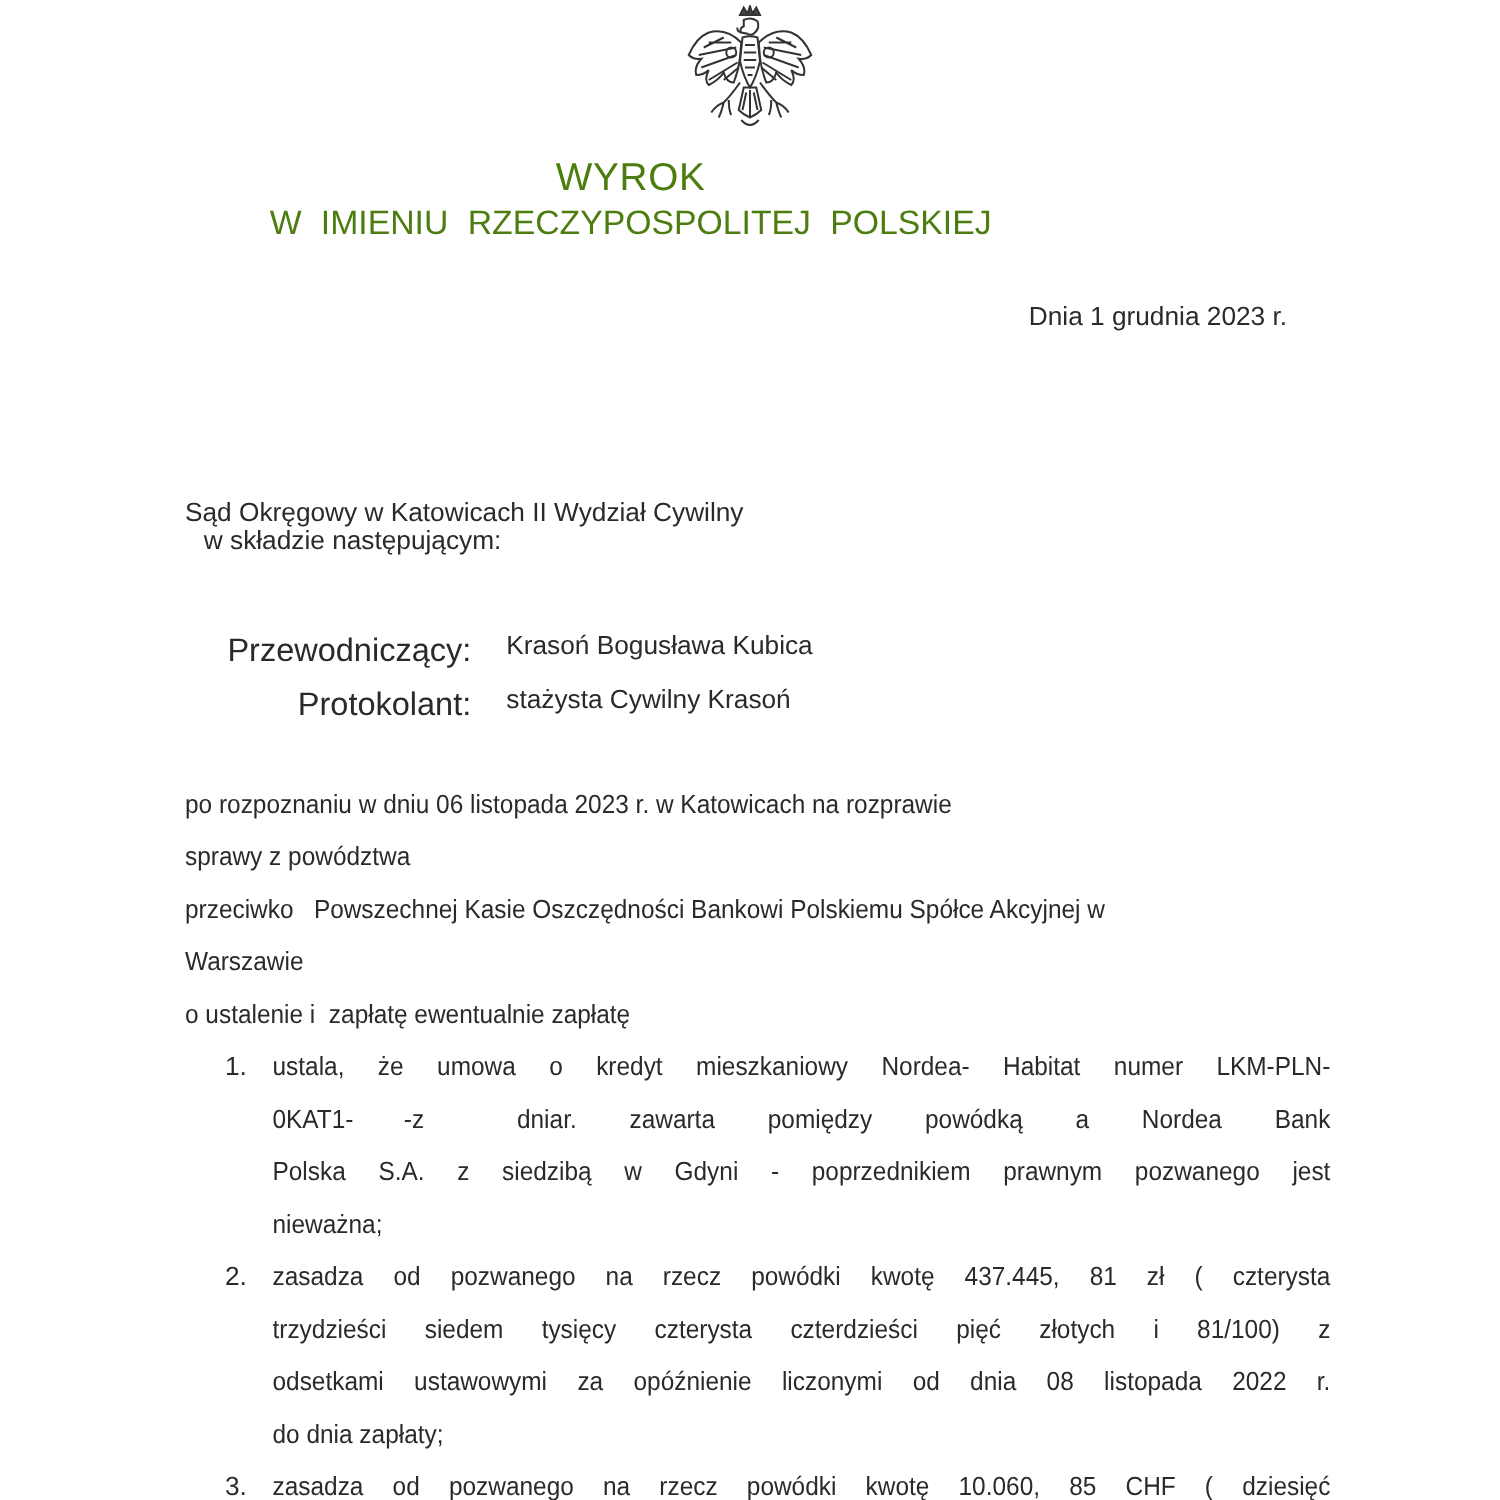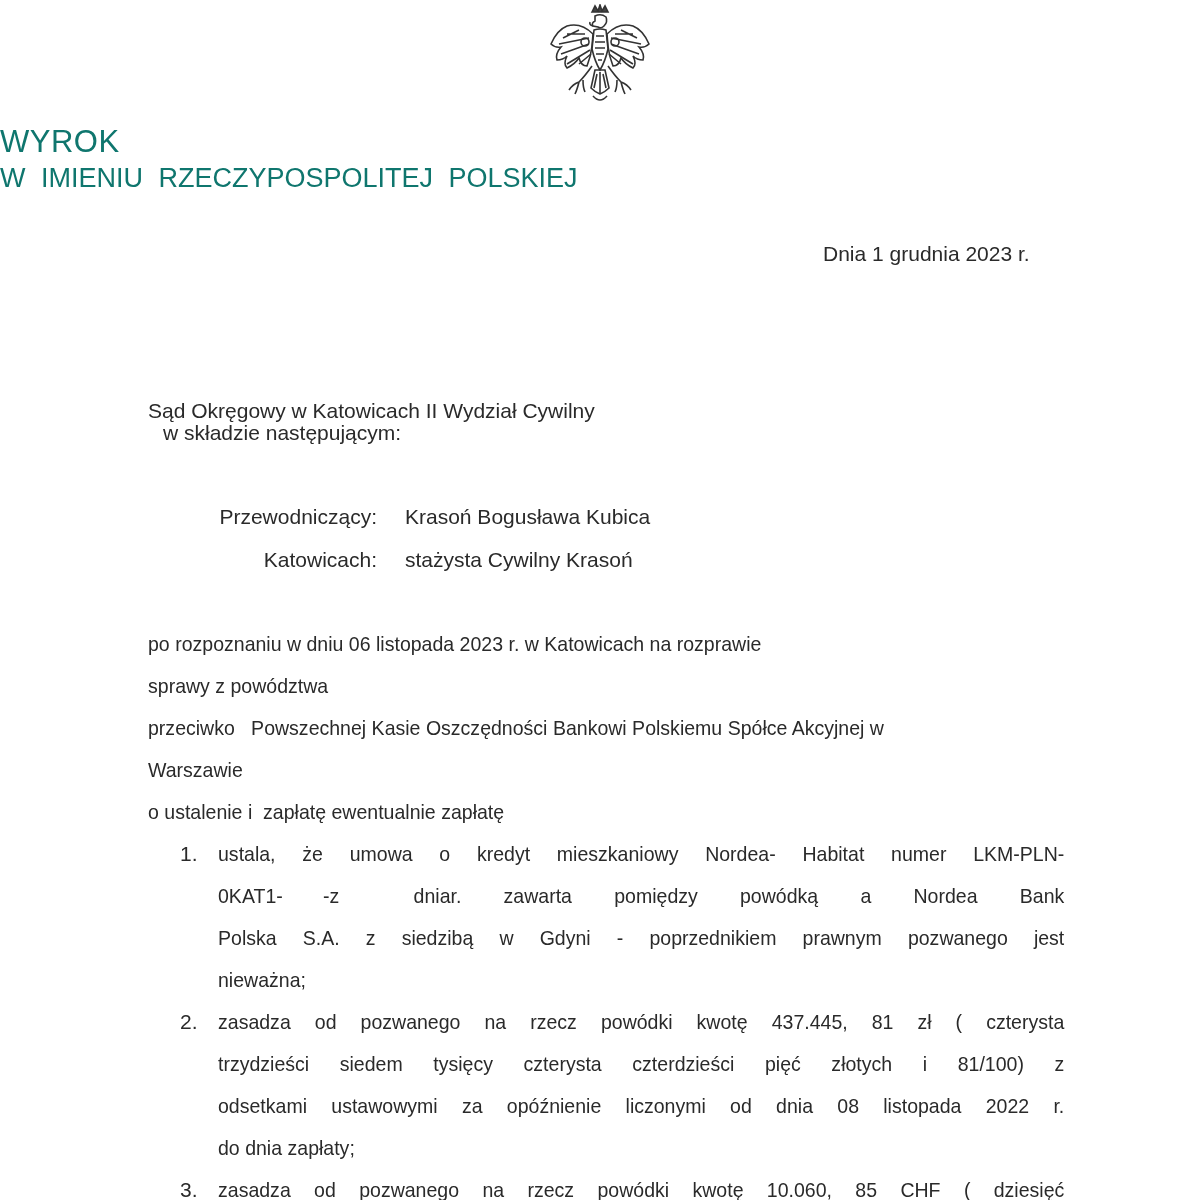--- a/index.html
+++ b/index.html
@@ -1,25 +1,25 @@
 <!DOCTYPE html>
 <html><head>
 <meta charset="utf-8">
 <style>
   html, body { margin: 0; padding: 0; background: #ffffff; }
   body { width: 1200px; height: 1200px; position: relative; overflow: hidden;
          font-family: "Liberation Sans", sans-serif; color: #2a2a2a; }
   .emblem { position: absolute; left: 545px; top: 4px; width: 110px; height: 112px; }
-  .title { position: absolute; left: 0; width: 1009px; text-align: left; color: #0f766e; }
+  .title { position: absolute; left: 0; width: 1009px; text-align: center; color: #4d7c0f; }
   .title.wyrok { top: 124px; font-size: 31px; letter-spacing: 0.5px; }
   .title.sub { top: 163px; font-size: 27px; word-spacing: 8px; }
   .date { position: absolute; left: 823px; top: 242px; font-size: 21px; }
   .line { position: absolute; font-size: 21px; white-space: nowrap; }
   .narrow { transform-origin: left top; transform: scaleX(0.93); }
-  .label-right { position: absolute; text-align: right; width: 230px; font-size: 21px; }
+  .label-right { position: absolute; text-align: right; width: 230px; font-size: 26px; }
   .item { position: absolute; font-size: 21px; }
   .num { position: absolute; left: 180px; width: 30px; text-align: left; }
   .jline { position: absolute; left: 218px; width: 845px; text-align: justify; text-align-last: justify; white-space: nowrap; }
   .jline.last { text-align-last: left; }
   .jl { display: flex; justify-content: space-between; }
 </style>
 </head>
 <body>
 
 <svg class="emblem" viewBox="0 0 110 112">
@@ -53,21 +53,21 @@
 <div class="title wyrok">WYROK</div>
 <div class="title sub">W IMIENIU RZECZYPOSPOLITEJ POLSKIEJ</div>
 
 <div class="date">Dnia 1 grudnia 2023 r.</div>
 
 <div class="line" style="left:148px; top:379px;margin-top:20px;">Sąd Okręgowy w Katowicach II Wydział Cywilny</div>
 <div class="line" style="left:163px; top:421px;">w składzie następującym:</div>
 
 <div class="label-right" style="left:147px; top:505px;">Przewodniczący:</div>
 <div class="line" style="left:405px; top:505px;">Krasoń Bogusława Kubica</div>
-<div class="label-right" style="left:147px; top:548px;">Katowicach:</div>
+<div class="label-right" style="left:147px; top:548px;">Protokolant:</div>
 <div class="line" style="left:405px; top:548px;">stażysta Cywilny Krasoń</div>
 
 <div class="line narrow" style="left:148px; top:632px;">po rozpoznaniu w dniu 06 listopada 2023 r. w Katowicach na rozprawie</div>
 <div class="line narrow" style="left:148px; top:674px;">sprawy z powództwa</div>
 <div class="line narrow" style="left:148px; top:716px; white-space:pre;">przeciwko   Powszechnej Kasie Oszczędności Bankowi Polskiemu Spółce Akcyjnej w</div>
 <div class="line narrow" style="left:148px; top:758px;">Warszawie</div>
 <div class="line narrow" style="left:148px; top:800px; white-space:pre;">o ustalenie i  zapłatę ewentualnie zapłatę</div>
 
 <div class="item">
   <span class="num" style="top:842px;">1.</span>

